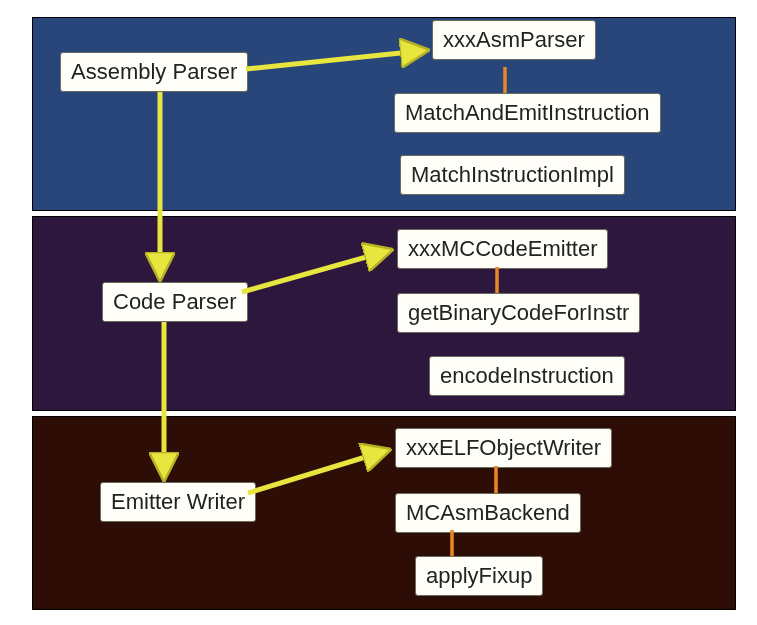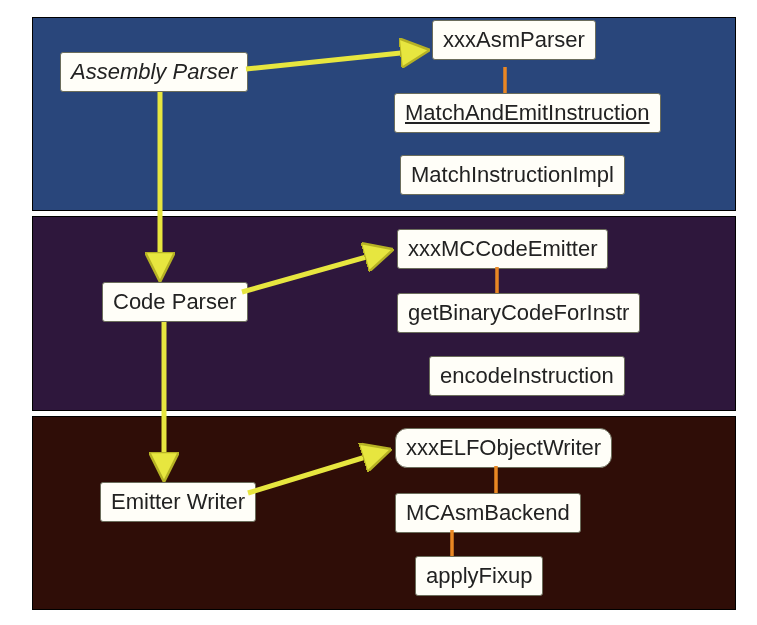--- a/index.html
+++ b/index.html
@@ -11,32 +11,32 @@
     .nodebox { position: absolute; background: #fffef8; border: 1px solid #6b6d5b; border-radius: 3px; padding: 6px 10px; font-size: 22px; color: #222; white-space: nowrap; }
     svg.arrows { position: absolute; left: 0; top: 0; width: 757px; height: 625px; pointer-events: none; }
   </style>
 </head>
 <body>
 
 <div class="stage stage1"></div>
 <div class="stage stage2"></div>
 <div class="stage stage3"></div>
 
-<div class="nodebox" style="left:60px; top:52px;font-style:italic;">Assembly Parser</div>
+<div class="nodebox" style="left:60px; top:52px;">Assembly Parser</div>
 <div class="nodebox" style="left:432px; top:20px;">xxxAsmParser</div>
-<div class="nodebox" style="left:394px; top:93px;text-decoration:underline;">MatchAndEmitInstruction</div>
+<div class="nodebox" style="left:394px; top:93px;">MatchAndEmitInstruction</div>
 <div class="nodebox" style="left:400px; top:155px;text-align:center;">MatchInstructionImpl</div>
 
 <div class="nodebox" style="left:102px; top:282px;">Code Parser</div>
 <div class="nodebox" style="left:397px; top:229px;">xxxMCCodeEmitter</div>
 <div class="nodebox" style="left:397px; top:293px;">getBinaryCodeForInstr</div>
 <div class="nodebox" style="left:397px; top:356px;margin-left:32px;">encodeInstruction</div>
 
 <div class="nodebox" style="left:100px; top:482px;">Emitter Writer</div>
-<div class="nodebox" style="left:395px; top:428px;border-radius:12px;">xxxELFObjectWriter</div>
+<div class="nodebox" style="left:395px; top:428px;">xxxELFObjectWriter</div>
 <div class="nodebox" style="left:395px; top:493px;text-align:center;">MCAsmBackend</div>
 <div class="nodebox" style="left:415px; top:556px;">applyFixup</div>
 
 <svg class="arrows">
   <defs>
     <marker id="arrowhead" markerWidth="6" markerHeight="6" refX="4" refY="3" orient="auto">
       <path d="M0,0 L6,3 L0,6 Z" fill="#e7e63f" stroke="#b6b224" stroke-width="0.5"></path>
     </marker>
   </defs>
 

